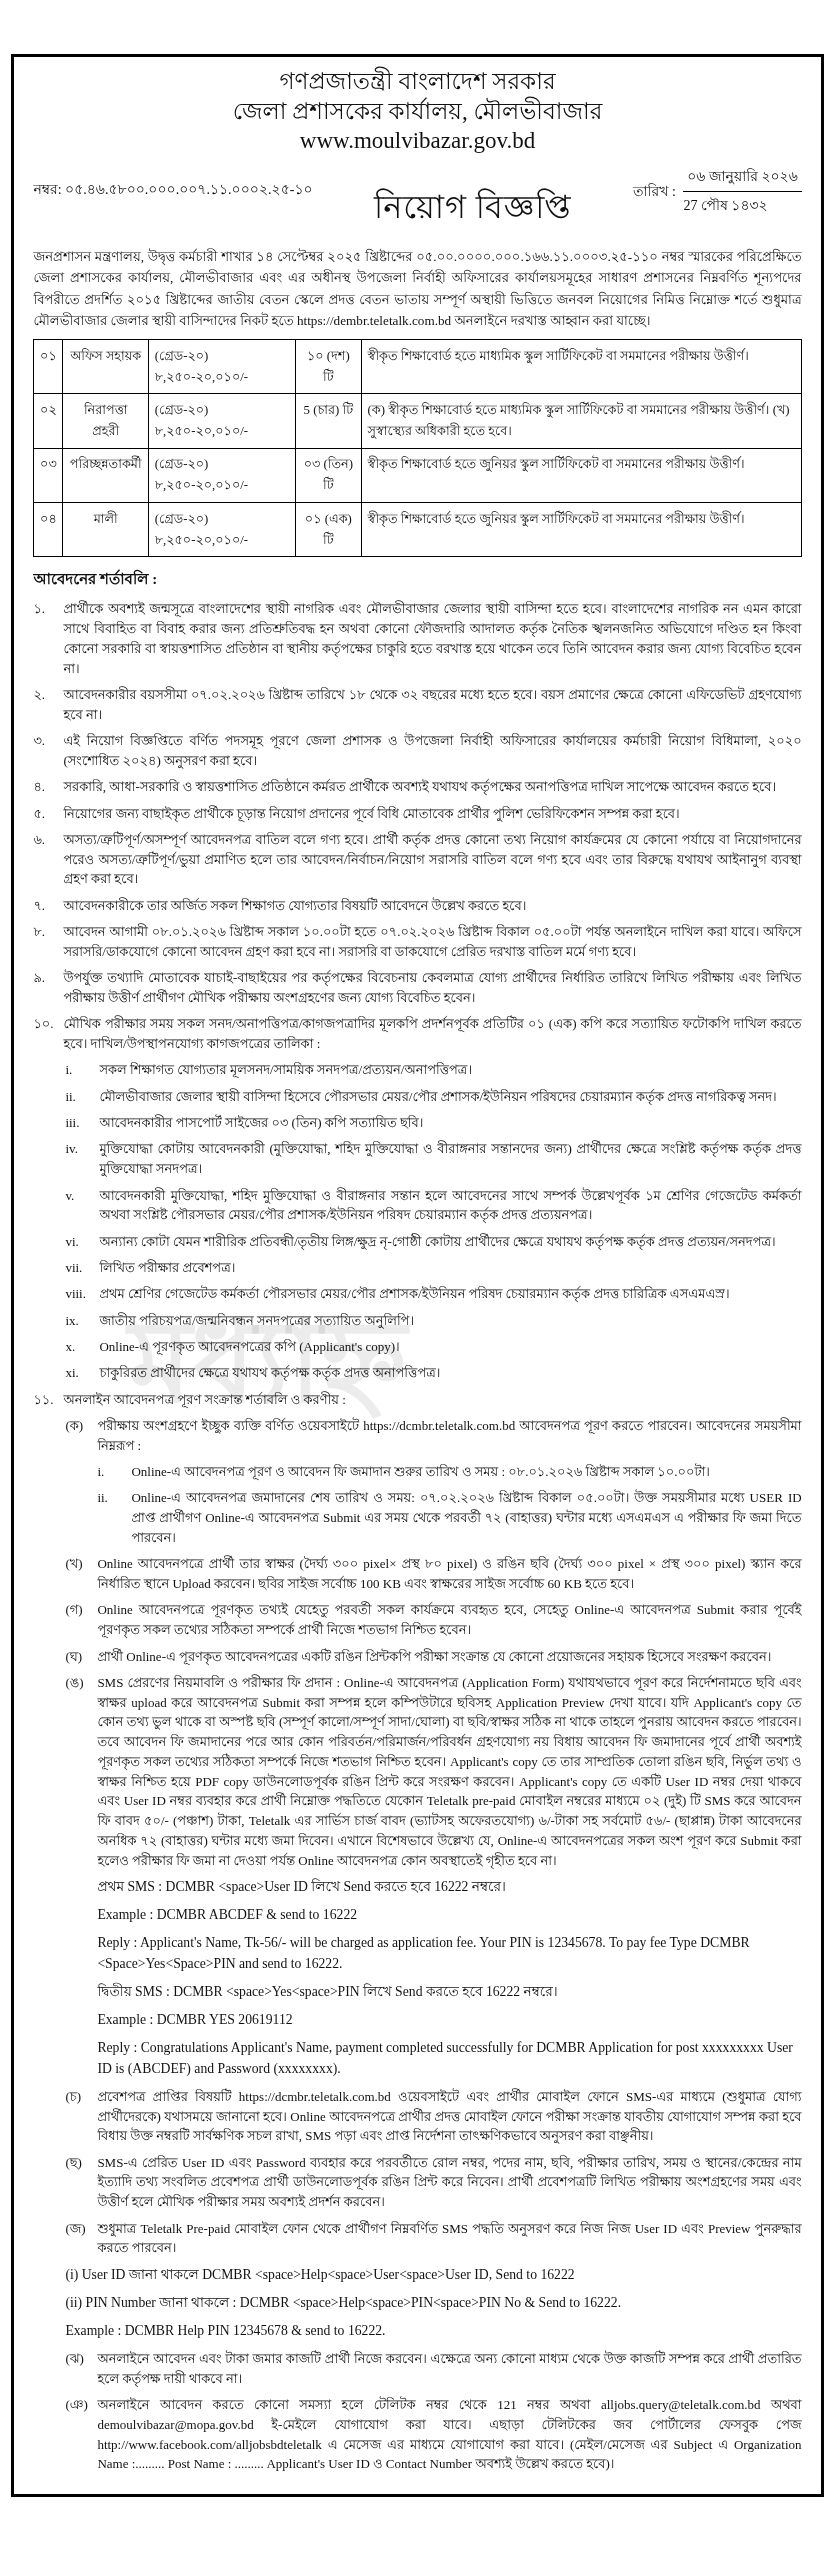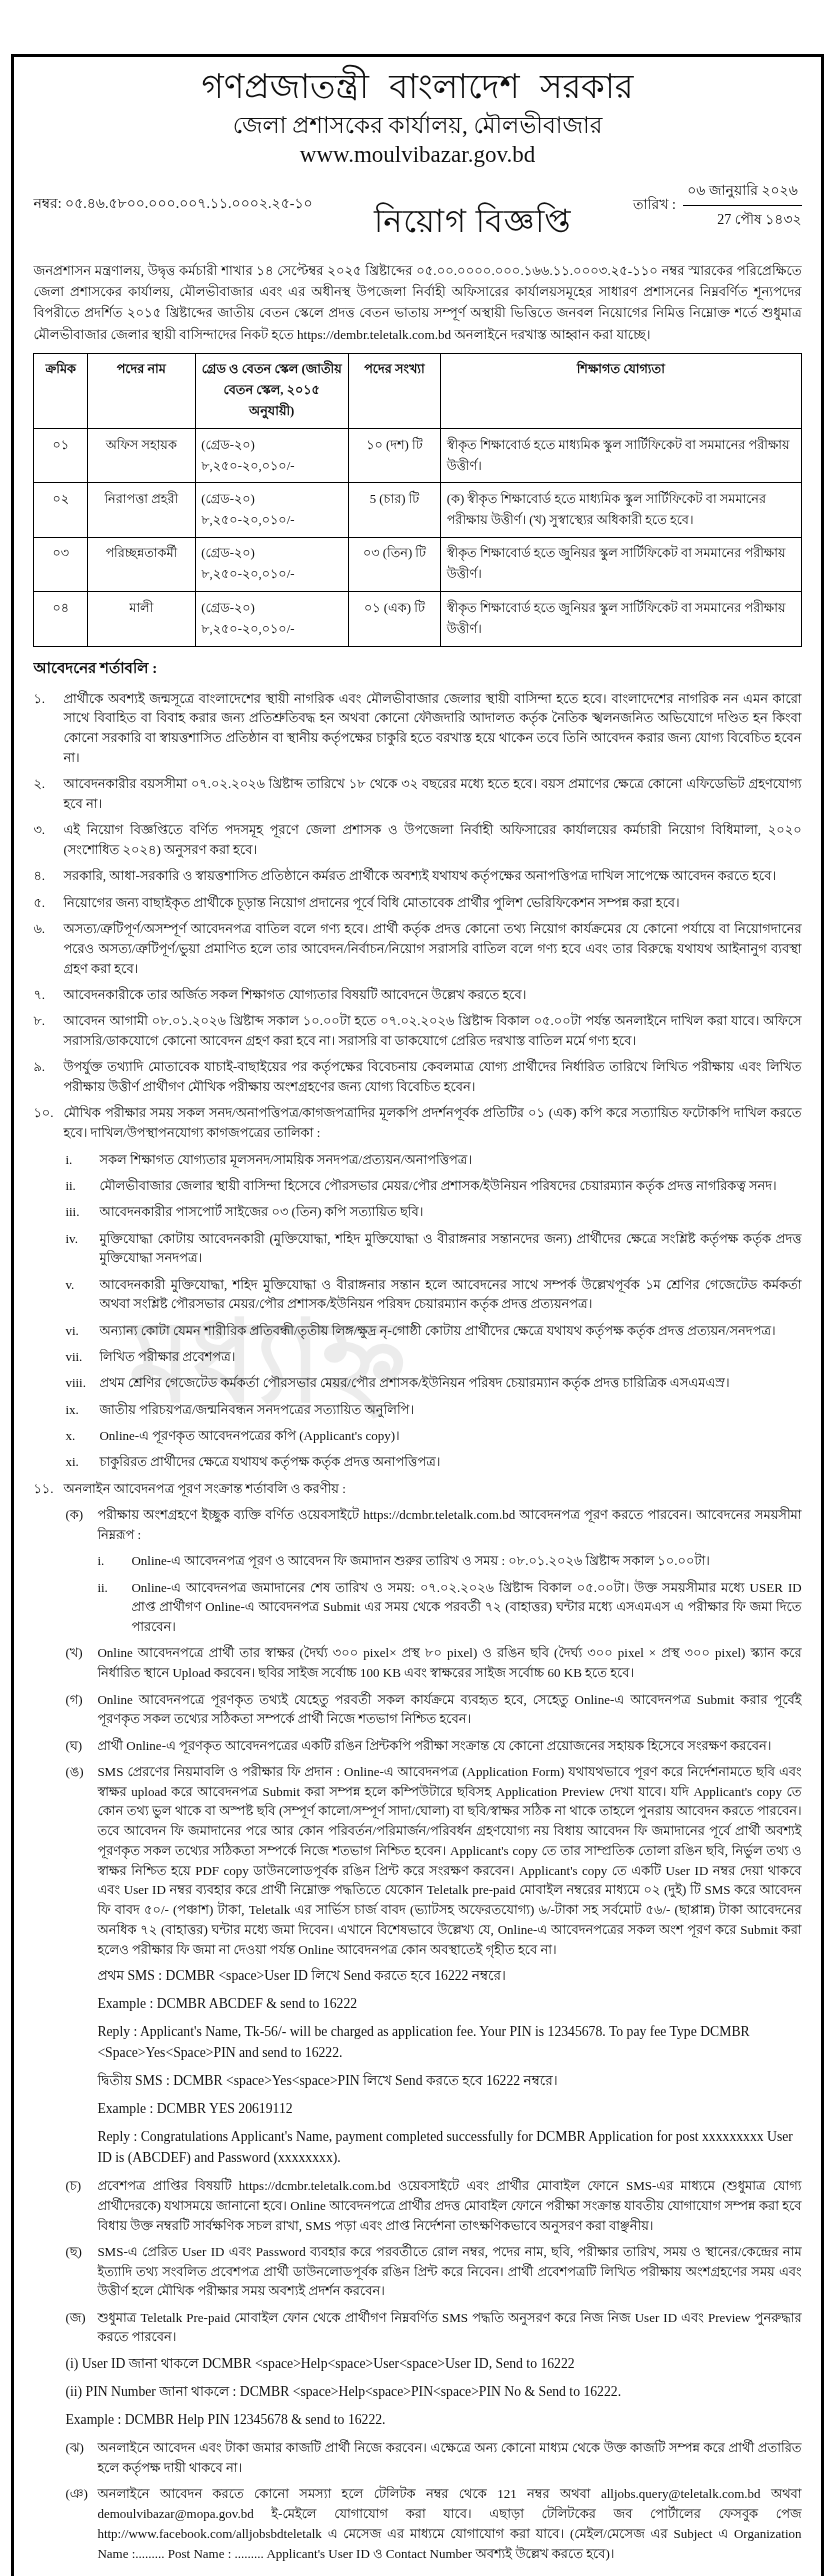--- a/index.html
+++ b/index.html
@@ -1,29 +1,29 @@
 <!DOCTYPE html>
 <html lang="bn" style="font-size:15px"><head>
 <meta charset="utf-8">
 <style>
   html,body{margin:0;padding:0;background:#ffffff;}
   body{width:835px;font-family:"Liberation Serif","DejaVu Serif",serif;color:#111;}
   .sheet{position:relative;margin:54px 11.4px 13.2px 11.4px;border:3.8px solid #000;
          padding:11.4px 19px 13.2px 19px;background:#fff;overflow:hidden;}
   .center{text-align:center;}
-  .hdr-govt{font-size:34px;line-height:1.25;font-family:Liberation Mono, monospace;}
+  .hdr-govt{font-size:23px;line-height:1.25;}
   .hdr-office{font-size:23px;line-height:1.3;}
   .hdr-section{font-size:20px;line-height:1.3;}
   .hdr-url{font-size:23px;line-height:1.25;font-family:"Liberation Serif",serif;}
   .meta-row{display:flex;justify-content:space-between;align-items:flex-start;margin-top:9.5px;}
   .memo{font-size:14px;padding-top:13.2px;white-space:nowrap;}
   .title-wrap{flex:1;text-align:center;padding-top:17px;}
   .doc-title{display:inline-block;font-size:32px;font-weight:normal;letter-spacing:0.9px;}
   .date-block{display:flex;align-items:center;gap:7.6px;font-size:14px;white-space:nowrap;}
-  .date-stack{text-align:right;}
+  .date-stack{text-align:left;}
   .date-top{border-bottom:1.4px solid #000;padding:0 3.8px 1.9px 3.8px;}
   .date-bottom{padding-top:1.9px;}
   .para{font-size:13.2px;line-height:1.62;text-align:justify;margin:9.5px 0 7.6px 0;}
   table.vac{width:100%;border-collapse:collapse;margin:5.7px 0 9.5px 0;font-size:12.8px;}
   table.vac th,table.vac td{border:1.4px solid #000;padding:5.7px 5.7px;vertical-align:top;}
   table.vac th{font-weight:bold;text-align:center;}
   td.c{text-align:center;}
   .sec-head{font-size:15px;font-weight:bold;margin:9.5px 0 7.6px 0;}
   .li{display:flex;margin:0 0 6.6px 0;font-size:13px;line-height:1.52;}
   .li .num{width:30px;flex-shrink:0;}
@@ -60,27 +60,20 @@
           <span class="date-top" style="display:block;">০৬ জানুয়ারি ২০২৬</span>
           <span class="date-bottom" style="display:block;">27 পৌষ ১৪৩২</span>
         </span>
       </div>
     </div>
 
     <p class="para">জনপ্রশাসন মন্ত্রণালয়, উদ্বৃত্ত কর্মচারী শাখার ১৪ সেপ্টেম্বর ২০২৫ খ্রিষ্টাব্দের ০৫.০০.০০০০.০০০.১৬৬.১১.০০০৩.২৫-১১০ নম্বর স্মারকের পরিপ্রেক্ষিতে জেলা প্রশাসকের কার্যালয়, মৌলভীবাজার এবং এর অধীনস্থ উপজেলা নির্বাহী অফিসারের কার্যালয়সমূহের সাধারণ প্রশাসনের নিম্নবর্ণিত শূন্যপদের বিপরীতে প্রদর্শিত ২০১৫ খ্রিষ্টাব্দের জাতীয় বেতন স্কেলে প্রদত্ত বেতন ভাতায় সম্পূর্ণ অস্থায়ী ভিত্তিতে জনবল নিয়োগের নিমিত্ত নিম্নোক্ত শর্তে শুধুমাত্র মৌলভীবাজার জেলার স্থায়ী বাসিন্দাদের নিকট হতে https://dembr.teletalk.com.bd অনলাইনে দরখাস্ত আহ্বান করা যাচ্ছে।</p>
 
     <table class="vac">
       <tbody>
-          <tr>
-        <th style="width:7%">ক্রমিক</th>
-        <th style="width:14%">পদের নাম</th>
-        <th style="width:20%">গ্রেড ও বেতন স্কেল (জাতীয় বেতন স্কেল, ২০১৫ অনুযায়ী)</th>
-        <th style="width:12%">পদের সংখ্যা</th>
-        <th>শিক্ষাগত যোগ্যতা</th>
-      </tr>
       <tr>
         <td class="c">০১</td>
         <td class="c">অফিস সহায়ক</td>
         <td>(গ্রেড-২০) ৮,২৫০-২০,০১০/-</td>
         <td class="c">১০ (দশ) টি</td>
         <td>স্বীকৃত শিক্ষাবোর্ড হতে মাধ্যমিক স্কুল সার্টিফিকেট বা সমমানের পরীক্ষায় উত্তীর্ণ।</td>
       </tr>
       <tr>
         <td class="c">০২</td>
         <td class="c">নিরাপত্তা প্রহরী</td>

